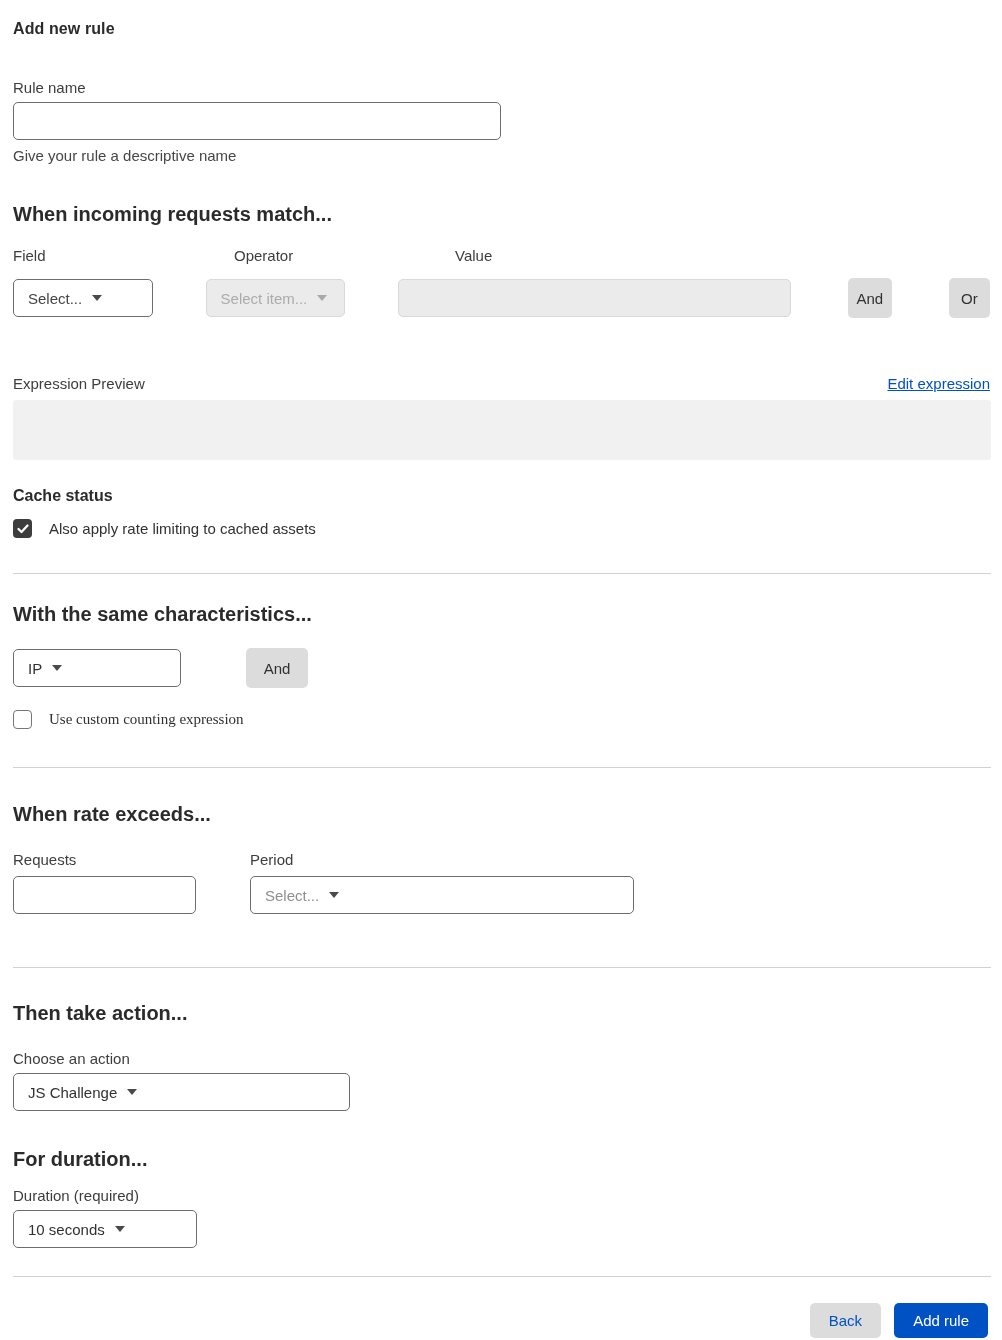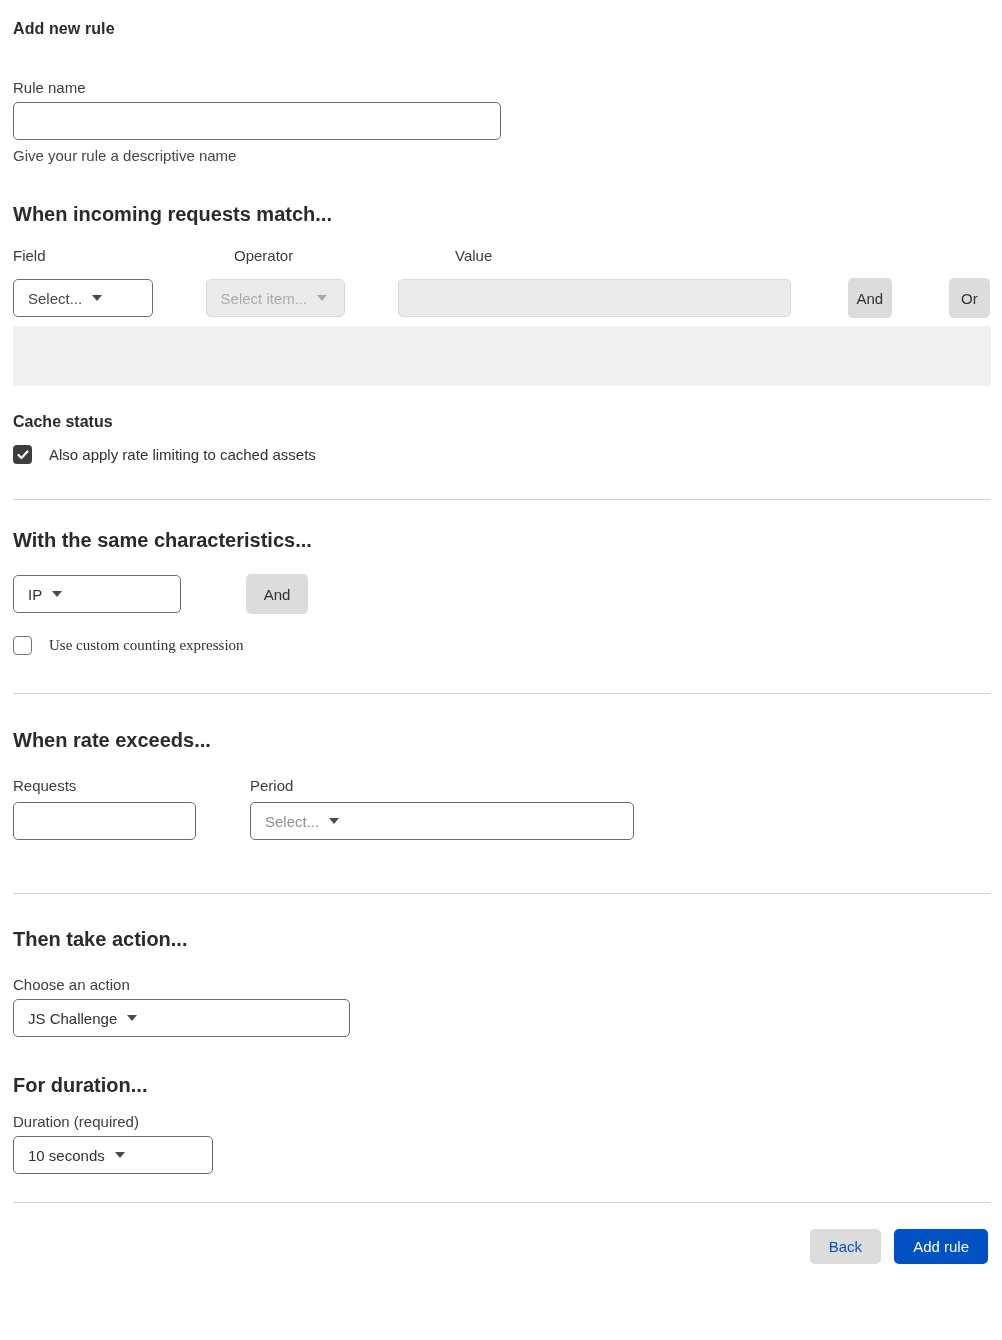--- a/index.html
+++ b/index.html
@@ -215,20 +215,24 @@
     <div class="select disabled sel-operator">
       <span>Select item...</span>
       <span class="caret"></span>
     </div>
     <input class="text-input inp-value" type="text" disabled="" value="" style="">
     <button class="btn-gray btn-and-top">And</button>
     <button class="btn-gray btn-or-top">Or</button>
   </div>
 
   
+  <div class="preview-row">
+    <div class="preview-label">Expression Preview</div>
+    <a class="link">Edit expression</a>
+  </div>
   <div class="preview-box"></div>
 
   
   <div class="section-heading" style="margin-top:27px; font-size:16px;">Cache status</div>
   <div class="checkbox-row" style="margin-top:14px;">
     <div class="checkbox checked">
       <svg width="12" height="10" viewBox="0 0 12 10">
         <polyline points="1.5,5 4.5,8 10.5,1.5" fill="none" stroke="#ffffff" stroke-width="2.2" stroke-linecap="round" stroke-linejoin="round"></polyline>
       </svg>
     </div>
@@ -273,21 +277,21 @@
   <div class="section-heading" style="margin-top:34px;">Then take action...</div>
   <div class="field-label" style="margin-top:25px;">Choose an action</div>
   <div class="select" style="width:337px;">
     <span class="value-dark">JS Challenge</span>
     <span class="caret"></span>
   </div>
 
   
   <div class="section-heading" style="margin-top:37px;">For duration...</div>
   <div class="field-label" style="margin-top:16px;">Duration (required)</div>
-  <div class="select" style="width:200px;">
+  <div class="select" style="width:184px;">
     <span class="value-dark">10 seconds</span>
     <span class="caret"></span>
   </div>
 
   <hr class="divider" style="margin-top:28px;">
 
   
   <div class="footer-row">
     <button class="btn-back">Back</button>
     <button class="btn-primary">Add rule</button>

